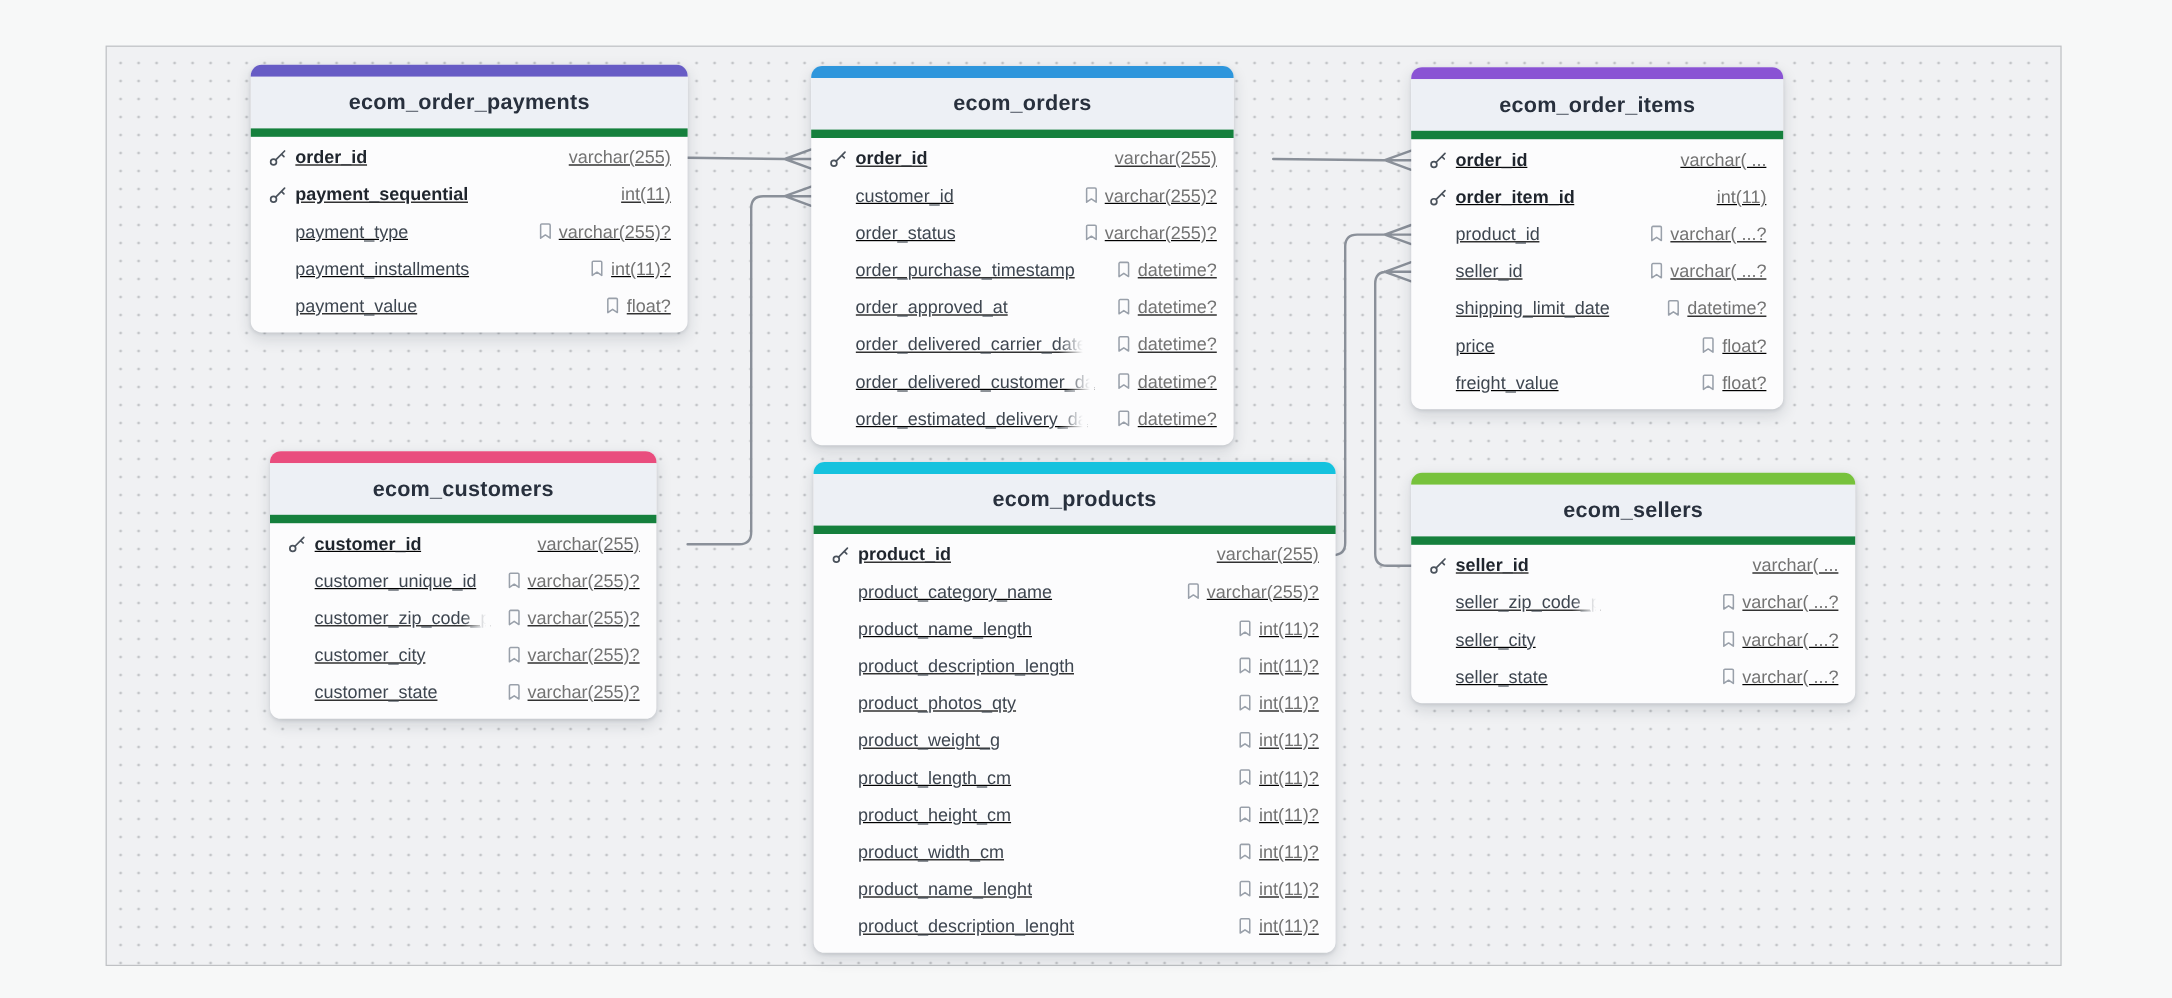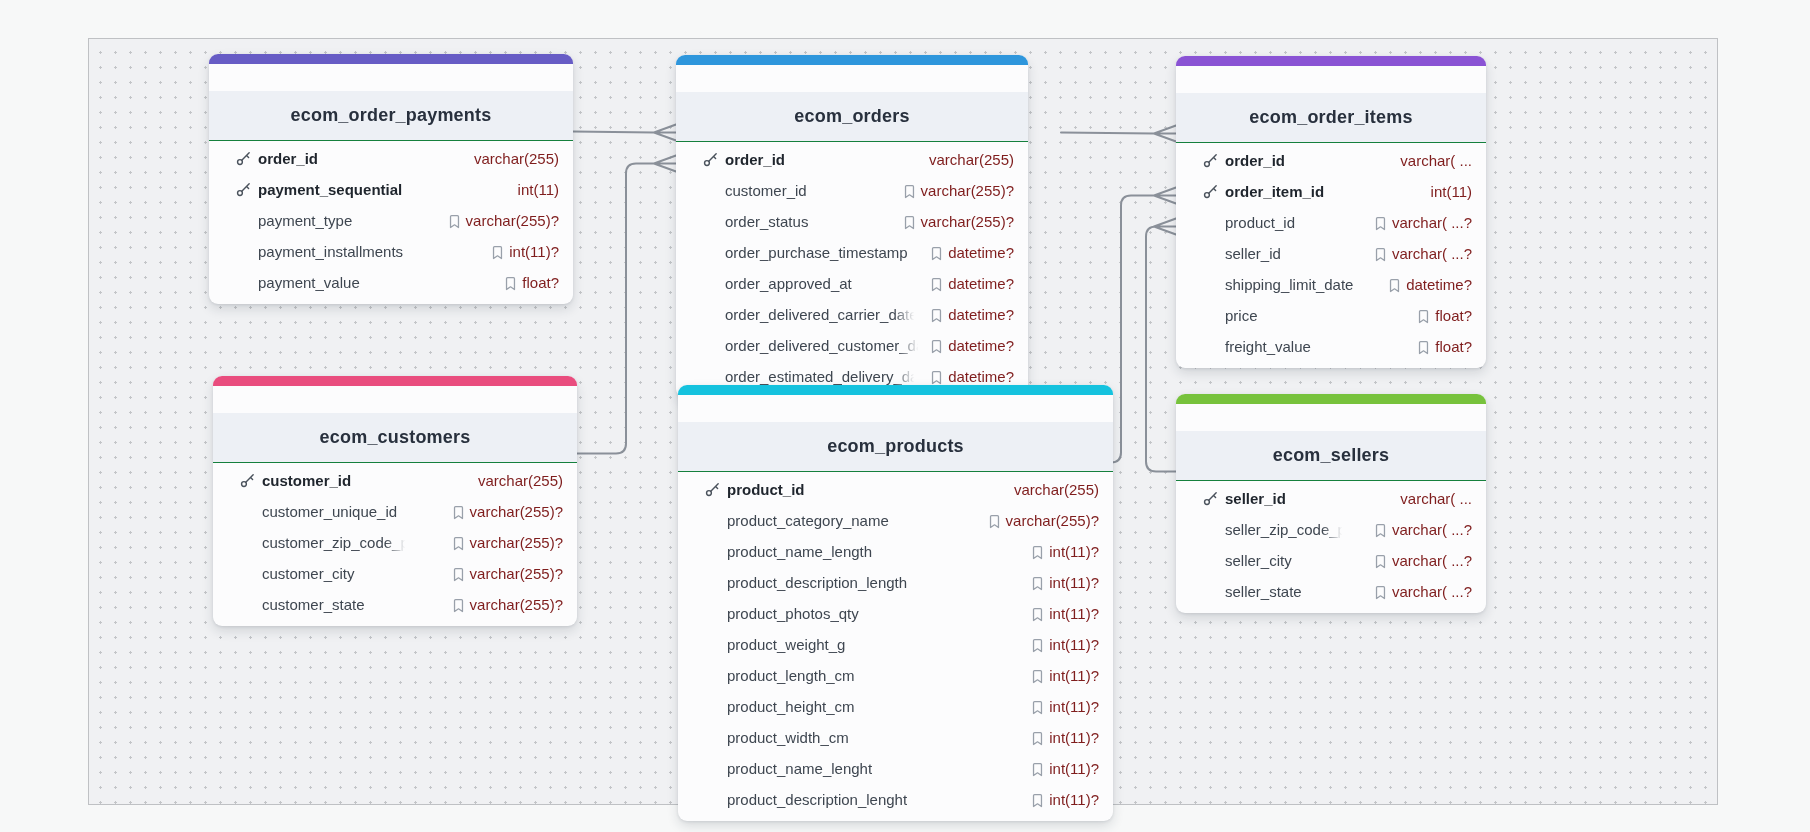--- a/index.html
+++ b/index.html
@@ -18,39 +18,39 @@
   svg.edges{position:absolute;left:0;top:0;width:1630px;height:767px;overflow:visible;}
   .edge{fill:none;stroke:#8a9099;stroke-width:2;stroke-linecap:round;stroke-linejoin:round;}
   .table-card{
     position:absolute;background:#fcfcfd;border-radius:9px;
     box-shadow:0 5px 12px rgba(25,39,55,.14),0 1px 3px rgba(25,39,55,.10);
   }
   .accent-bar{height:10px;border-radius:9px 9px 0 0;}
   .table-title{
     height:50px;background:#edf0f5;display:flex;align-items:center;justify-content:center;
     font-weight:bold;font-size:18px;color:#28303d;letter-spacing:.2px;
-    border-bottom:1px solid #15803d;box-sizing:border-box;margin-top:27px;
-  }
-  .rows{padding:2px 0 6px 12px;}
+    border-bottom:7px solid #15803d;box-sizing:border-box;
+  }
+  .rows{padding:2px 0 6px 0;text-decoration:underline;}
   .field-row{height:31px;display:flex;align-items:center;padding:0 14px;box-sizing:border-box;}
   .key-icon{width:17px;height:17px;flex:0 0 17px;margin-right:6px;}
   .key-icon svg{display:block;width:17px;height:17px;}
   .fname{
     font-size:15px;color:#3e4650;white-space:nowrap;overflow:hidden;
     position:relative;flex:0 1 auto;
   }
   .fname.indent{margin-left:23px;}
   .fname.pk{font-weight:bold;color:#1f252d;}
   .fname.fade::after{
     content:"";position:absolute;right:0;top:0;bottom:0;width:24px;
     background:linear-gradient(90deg,rgba(252,252,253,0),#fcfcfd 85%);
   }
   .ftype{
-    margin-left:auto;display:flex;align-items:flex-end;gap:5px;
-    font-size:15px;color:#7f1d1d;white-space:nowrap;padding-left:8px;
+    margin-left:auto;display:flex;align-items:flex-start;gap:5px;
+    font-size:15px;color:#737373;white-space:nowrap;padding-left:8px;
   }
   .nullable-icon{width:13px;height:15px;flex:0 0 13px;}
   .nullable-icon svg{display:block;width:13px;height:15px;}
 </style>
 </head>
 <body>
 
 <div class="canvas-frame">
   <svg class="edges" id="edges">
       <path d="M 484 92.5 L 565 93.5 M 565 93.5 L 587 85.5 M 565 93.5 L 587 93.5 M 565 93.5 L 587 101.5" class="edge"></path>
@@ -296,21 +296,21 @@
               <span class="nullable-icon">
                 <svg viewBox="0 0 16 20" fill="none" stroke="#99a0aa" stroke-width="1.7" stroke-linejoin="round">
                   <path d="M4 2.2 h8 a1.3 1.3 0 0 1 1.3 1.3 V18 L8 14.4 2.7 18 V3.5 A1.3 1.3 0 0 1 4 2.2 Z"></path>
                 </svg>
               </span>
               <span>float?</span>
             </span>
           </div>
         </div>
       </div>
-      <div class="table-card" style="left: 124px; top: 337px; width: 364px;">
+      <div class="table-card" style="left: 136px; top: 337px; width: 322px;">
         <div class="accent-bar" style="background: rgb(233, 77, 126);"></div>
         <div class="table-title">ecom_customers</div>
         <div class="rows">
           <div class="field-row">
             <span class="key-icon">
               <svg viewBox="0 0 24 24" fill="none" stroke="#4a525c" stroke-width="2" stroke-linecap="round">
                 <circle cx="7" cy="17" r="3.4"></circle>
                 <path d="M9.6 14.4 L20 4 M16.3 7.7 L19.2 10.6"></path>
               </svg>
             </span>
@@ -486,21 +486,21 @@
               <span class="nullable-icon">
                 <svg viewBox="0 0 16 20" fill="none" stroke="#99a0aa" stroke-width="1.7" stroke-linejoin="round">
                   <path d="M4 2.2 h8 a1.3 1.3 0 0 1 1.3 1.3 V18 L8 14.4 2.7 18 V3.5 A1.3 1.3 0 0 1 4 2.2 Z"></path>
                 </svg>
               </span>
               <span>int(11)?</span>
             </span>
           </div>
         </div>
       </div>
-      <div class="table-card" style="left: 1087px; top: 355px; width: 310px;">
+      <div class="table-card" style="left: 1087px; top: 355px; width: 370px;">
         <div class="accent-bar" style="background: rgb(119, 194, 60);"></div>
         <div class="table-title">ecom_sellers</div>
         <div class="rows">
           <div class="field-row">
             <span class="key-icon">
               <svg viewBox="0 0 24 24" fill="none" stroke="#4a525c" stroke-width="2" stroke-linecap="round">
                 <circle cx="7" cy="17" r="3.4"></circle>
                 <path d="M9.6 14.4 L20 4 M16.3 7.7 L19.2 10.6"></path>
               </svg>
             </span>

